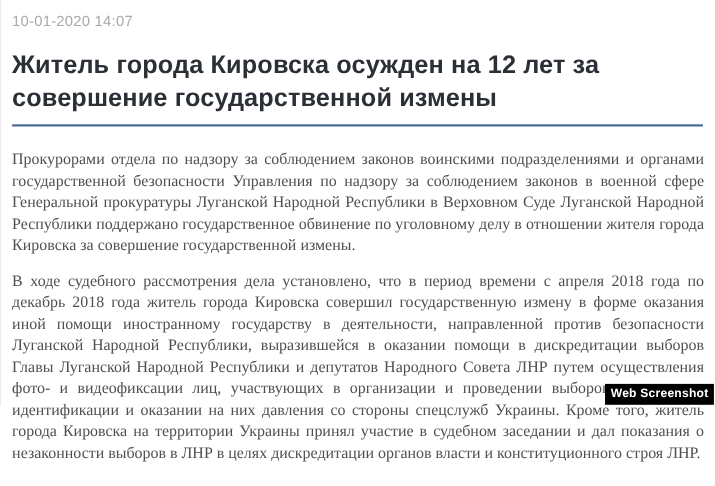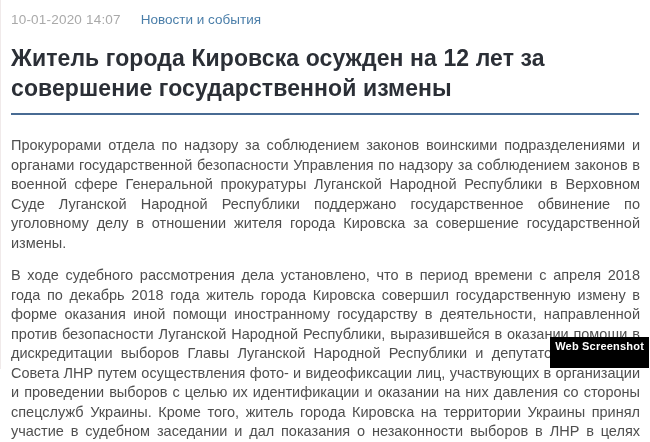--- a/index.html
+++ b/index.html
@@ -49,45 +49,45 @@
     width: 628px;
     background: #486b93;
     border: none;
   }
   .body-text p {
     font-size: 14.5px;
     line-height: 19.5px;
     color: #4f4f4f;
     text-align: justify;
     max-width: 630px;
+    font-family: Liberation Serif, serif;
   }
   .body-text p.p1 { margin-top: 21px; }
   .body-text p.p2 { margin-top: 13px; }
   .web-screenshot-badge {
     position: absolute;
     right: 1px;
     bottom: 1px;
     background: #000000;
     color: #ffffff;
     font-size: 11px;
     font-weight: 700;
     line-height: 12px;
-    padding: 3px 5px 16px 5px;
+    padding: 3px 5px 4px 5px;
     letter-spacing: 0.2px;
     margin-top: 26px;
   }
 </style>
 </head>
 <body>
 
 <div class="page">
 
   <div class="meta-row">
     <span class="date">10-01-2020 14:07</span>
-    <a class="category-link">Новости и события</a>
   </div>
 
   <h1 class="title">Житель города Кировска осужден на 12 лет за совершение государственной измены</h1>
 
   <div class="divider"></div>
 
   <div class="body-text">
     <p class="p1">Прокурорами отдела по надзору за соблюдением законов воинскими подразделениями и органами государственной безопасности Управления по надзору за соблюдением законов в военной сфере Генеральной прокуратуры Луганской Народной Республики в Верховном Суде Луганской Народной Республики поддержано государственное обвинение по уголовному делу в отношении жителя города Кировска за совершение государственной измены.</p>
     <p class="p2">В ходе судебного рассмотрения дела установлено, что в период времени с апреля 2018 года по декабрь 2018 года житель города Кировска совершил государственную измену в форме оказания иной помощи иностранному государству в деятельности, направленной против безопасности Луганской Народной Республики, выразившейся в оказании помощи в дискредитации выборов Главы Луганской Народной Республики и депутатов Народного Совета ЛНР путем осуществления фото- и видеофиксации лиц, участвующих в организации и проведении выборов с целью их идентификации и оказании на них давления со стороны спецслужб Украины. Кроме того, житель города Кировска на территории Украины принял участие в судебном заседании и дал показания о незаконности выборов в ЛНР в целях дискредитации органов власти и конституционного строя ЛНР.</p>
   </div>

